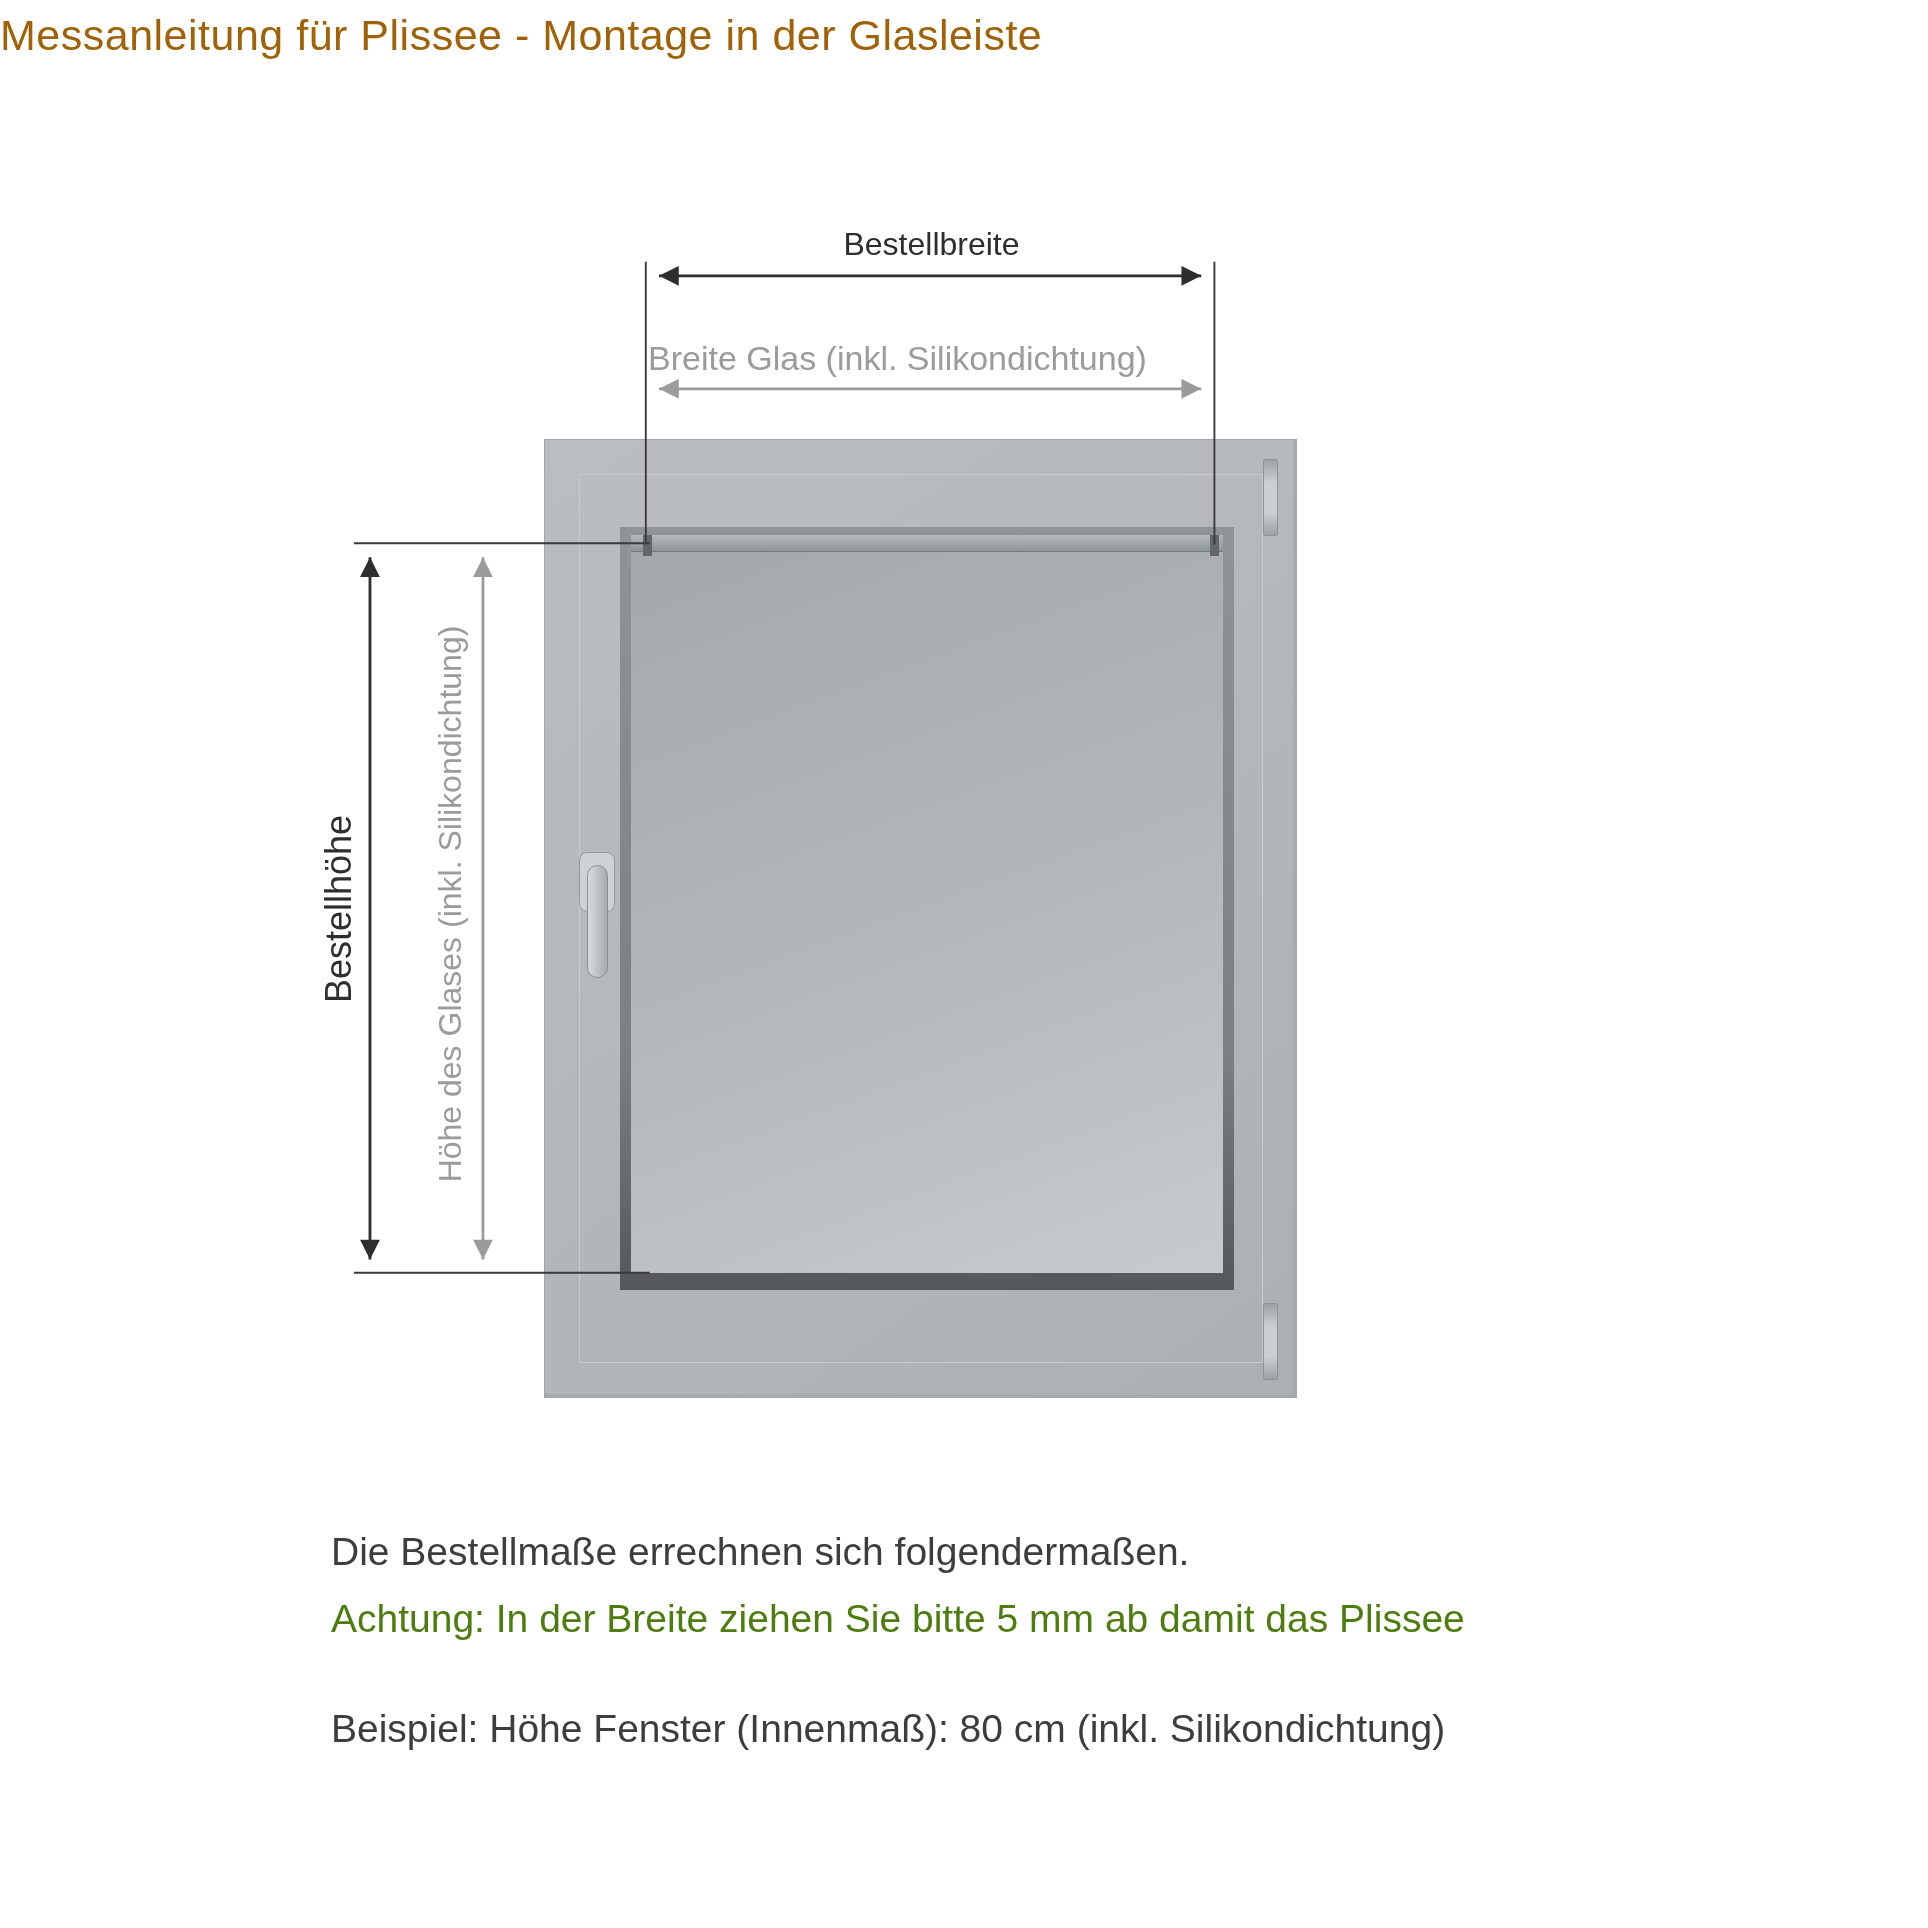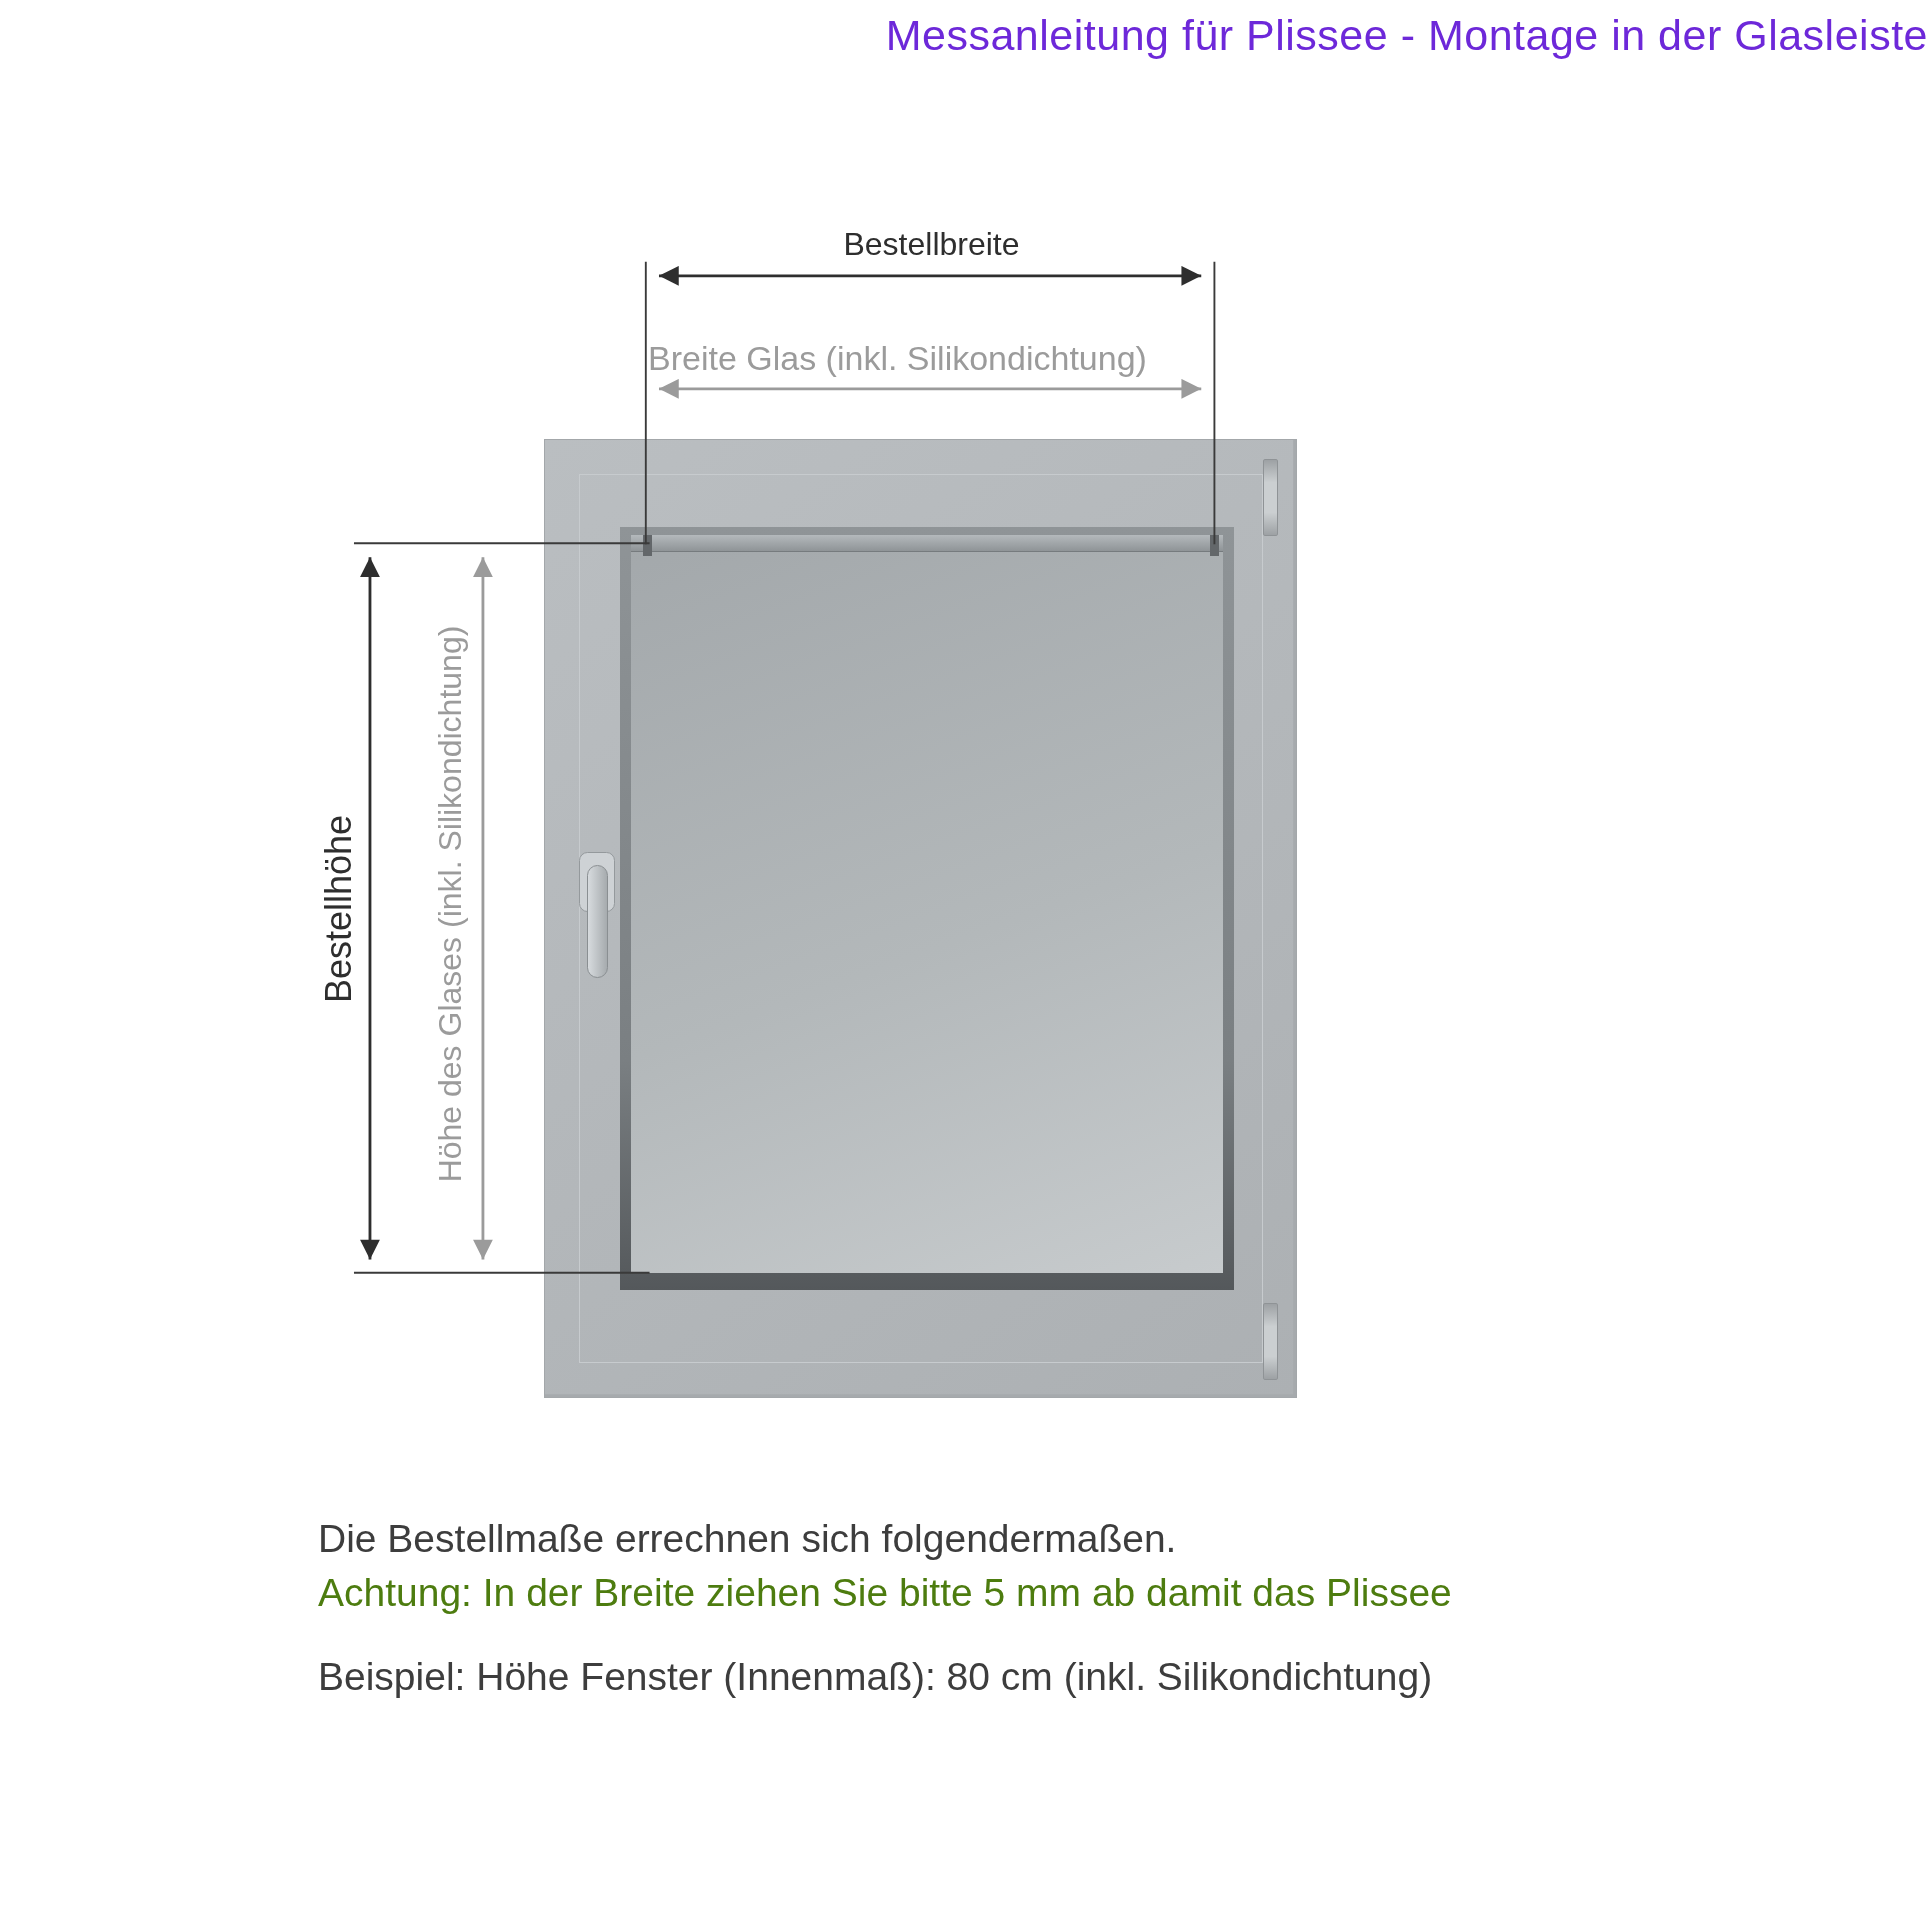--- a/index.html
+++ b/index.html
@@ -10,24 +10,24 @@
     height: 1928px;
     background: #ffffff;
     overflow: hidden;
     font-family: "Liberation Sans", sans-serif;
     color: #3d3d3d;
   }
   .title {
     position: absolute;
     top: 11.3px; left: 0;
     width: 100%;
-    text-align: right;
+    text-align: left;
     font-size: 43px;
     font-weight: 400;
-    color: #6d28d9;
+    color: #a16207;
     letter-spacing: 0.5px;
   }
 
   
   .win-outer {
     position: absolute;
     left: 544px; top: 439px;
     width: 753px; height: 959px;
     background: linear-gradient(145deg, #babec1 0%, #b2b6b9 60%, #acb0b3 100%);
     border: 1.9px solid #a3a7aa;
@@ -124,21 +124,21 @@
 
   
   .text {
     position: absolute;
     left: 318px; top: 1512px;
     width: 1488px;
     font-size: 39px;
     line-height: 54px;
     color: #3d3d3d;
   }
-  .text p { margin: 0; }
+  .text p { margin: 13px; }
   .text .warn { color: #4d7c0f; }
   .text .gap { height: 30px; }
   .indent { padding-left: 153px; }
 </style>
 </head>
 <body>
 
 <div class="page">
 
   <h1 class="title">Messanleitung für Plissee - Montage in der Glasleiste</h1>

